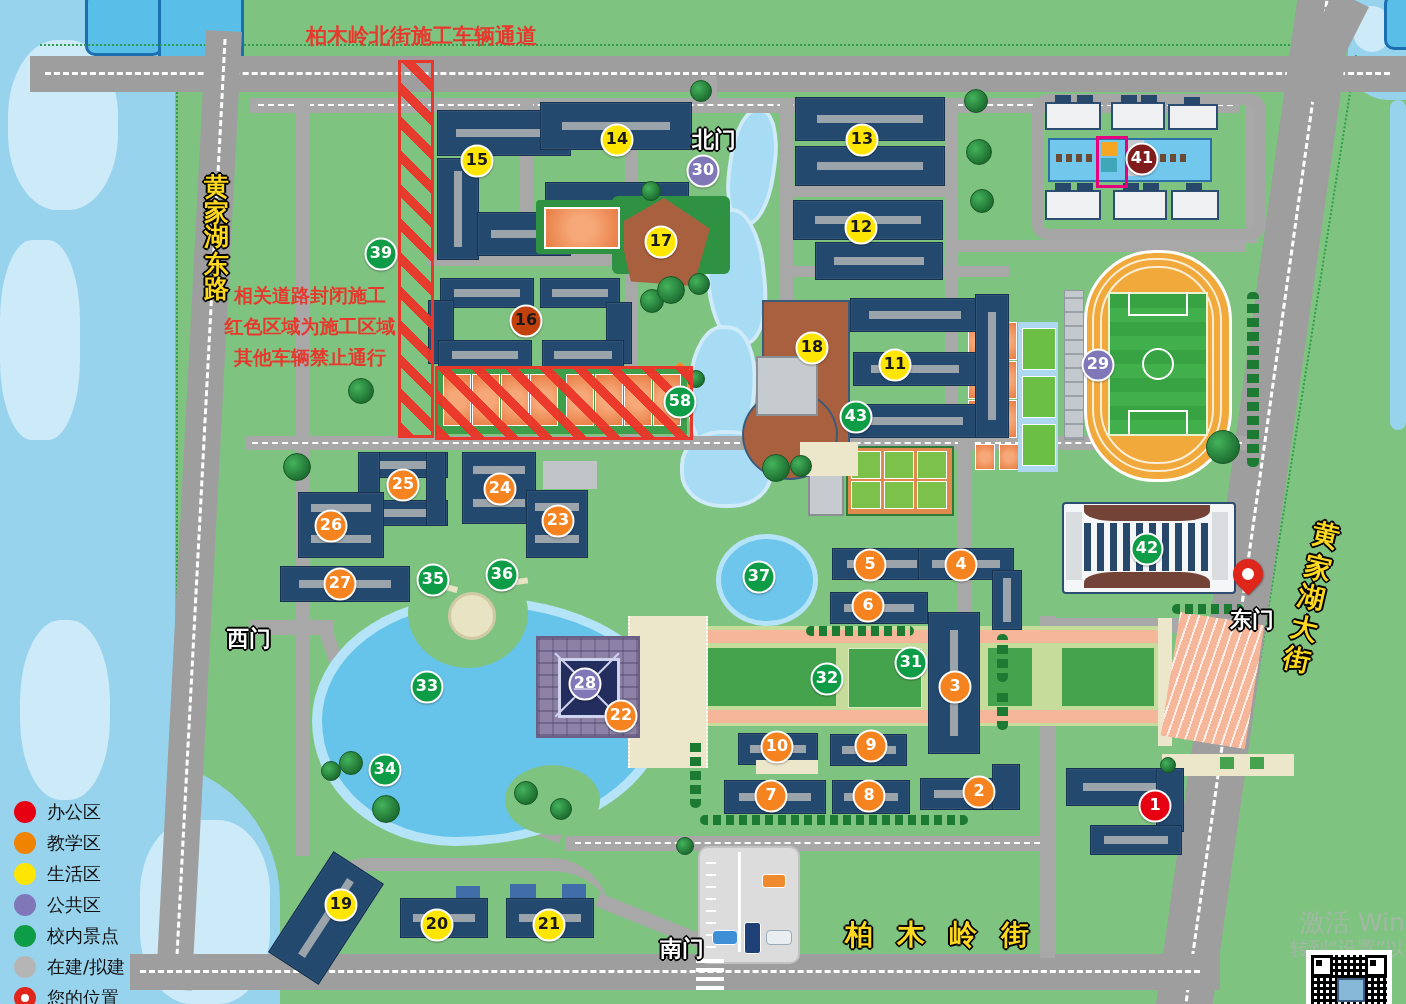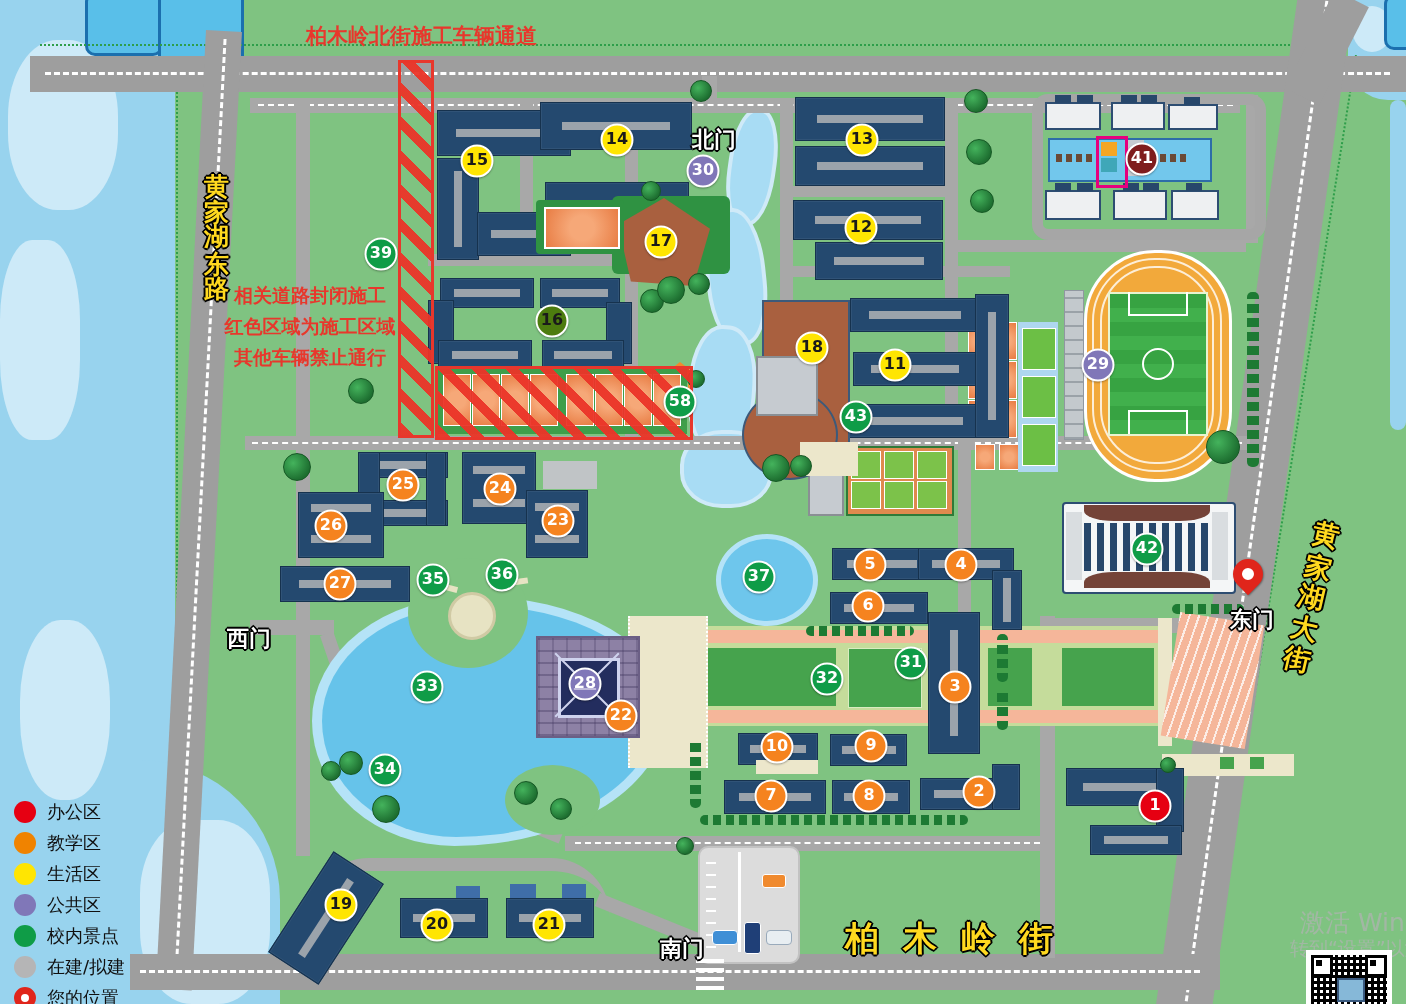--- a/index.html
+++ b/index.html
@@ -422,21 +422,21 @@
   <div class="abs" style="left:766px;top:930px;width:24px;height:13px;background:#e8eef2;border:1px solid #99aabb;border-radius:4px"></div>
   <div class="abs" style="left:762px;top:874px;width:22px;height:12px;background:#f08a2e;border:1px solid #fff;border-radius:3px"></div>
   <div class="abs" style="left:696px;top:956px;width:28px;height:34px;background:repeating-linear-gradient(0deg,#fff 0 4px,transparent 4px 9px)"></div>
 
   <div class="red-title" style="left:306px;top:22px">柏木岭北街施工车辆通道</div>
   <div class="notice" style="left:200px;top:280px;width:220px">
     <div>相关道路封闭施工</div>
     <div>红色区域为施工区域</div>
     <div>其他车辆禁止通行</div>
   </div>
-  <div class="streetH" style="left:845px;top:916px;font-size:34px;letter-spacing:24px">柏木岭街</div>
+  <div class="streetH" style="left:845px;top:916px;font-size:28px;letter-spacing:24px">柏木岭街</div>
   <div class="streetV" style="left:200px;top:152px;font-size:25px;letter-spacing:26px">黄家湖东路</div>
   <div class="streetV" style="left:1316px;top:500px;font-size:27px;letter-spacing:32px;transform:rotate(13deg);transform-origin:50% 0">黄家湖大街</div>
 
   <div>
       <div class="gate" style="left: 714px; top: 92px; margin-top: 48px;">北门</div>
       <div class="gate" style="left: 249px; top: 639px;">西门</div>
       <div class="gate" style="left: 1252px; top: 620px;">东门</div>
       <div class="gate" style="left: 682px; top: 949px;">南门</div>
     </div>
 
@@ -449,21 +449,21 @@
       <div class="marker teaching" style="left: 868px; top: 606px; background: rgb(245, 131, 31);">6</div>
       <div class="marker teaching" style="left: 771px; top: 796px; background: rgb(245, 131, 31);">7</div>
       <div class="marker teaching" style="left: 869px; top: 796px; background: rgb(245, 131, 31);">8</div>
       <div class="marker teaching" style="left: 871px; top: 746px; background: rgb(245, 131, 31);">9</div>
       <div class="marker teaching" style="left: 777px; top: 747px; background: rgb(245, 131, 31);">10</div>
       <div class="marker living" style="left: 895px; top: 365px; background: rgb(255, 229, 2);">11</div>
       <div class="marker living" style="left: 861px; top: 228px; background: rgb(255, 229, 2);">12</div>
       <div class="marker living" style="left: 862px; top: 140px; background: rgb(255, 229, 2);">13</div>
       <div class="marker living" style="left: 617px; top: 140px; background: rgb(255, 229, 2);">14</div>
       <div class="marker living" style="left: 477px; top: 161px; background: rgb(255, 229, 2);">15</div>
-      <div class="marker living" style="left: 552px; top: 321px; background: #4d7c0f;">16</div>
+      <div class="marker living" style="left: 526px; top: 321px; background: #c2410c;">16</div>
       <div class="marker living" style="left: 661px; top: 242px; background: rgb(255, 229, 2);">17</div>
       <div class="marker living" style="left: 812px; top: 348px; background: rgb(255, 229, 2);">18</div>
       <div class="marker living" style="left: 341px; top: 905px; background: rgb(255, 229, 2);">19</div>
       <div class="marker living" style="left: 437px; top: 925px; background: rgb(255, 229, 2);">20</div>
       <div class="marker living" style="left: 549px; top: 925px; background: rgb(255, 229, 2);">21</div>
       <div class="marker teaching" style="left: 621px; top: 716px; background: rgb(245, 131, 31);">22</div>
       <div class="marker teaching" style="left: 558px; top: 521px; background: rgb(245, 131, 31);">23</div>
       <div class="marker teaching" style="left: 500px; top: 489px; background: rgb(245, 131, 31);">24</div>
       <div class="marker teaching" style="left: 403px; top: 485px; background: rgb(245, 131, 31);">25</div>
       <div class="marker teaching" style="left: 331px; top: 526px; background: rgb(245, 131, 31);">26</div>

